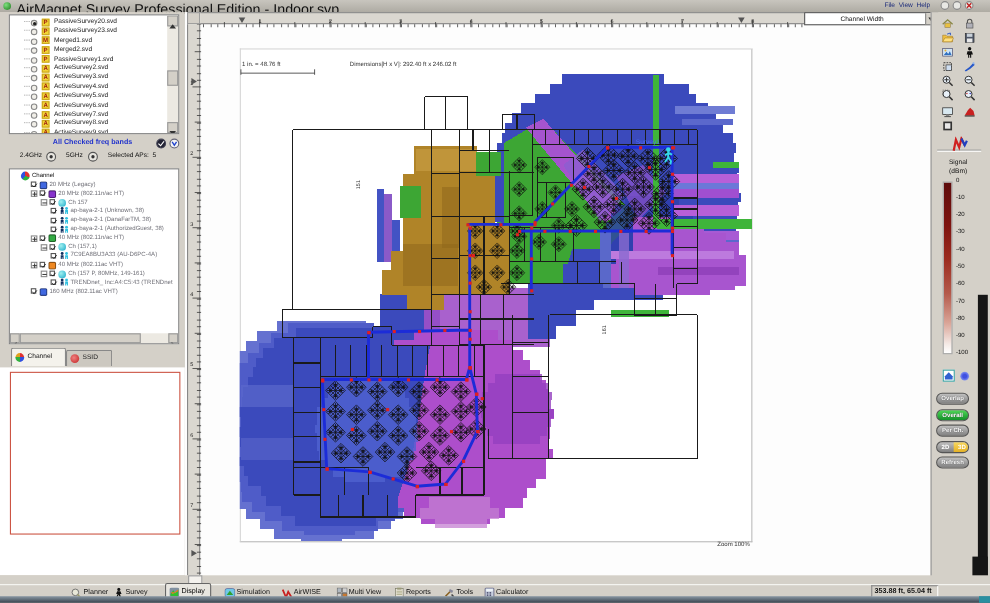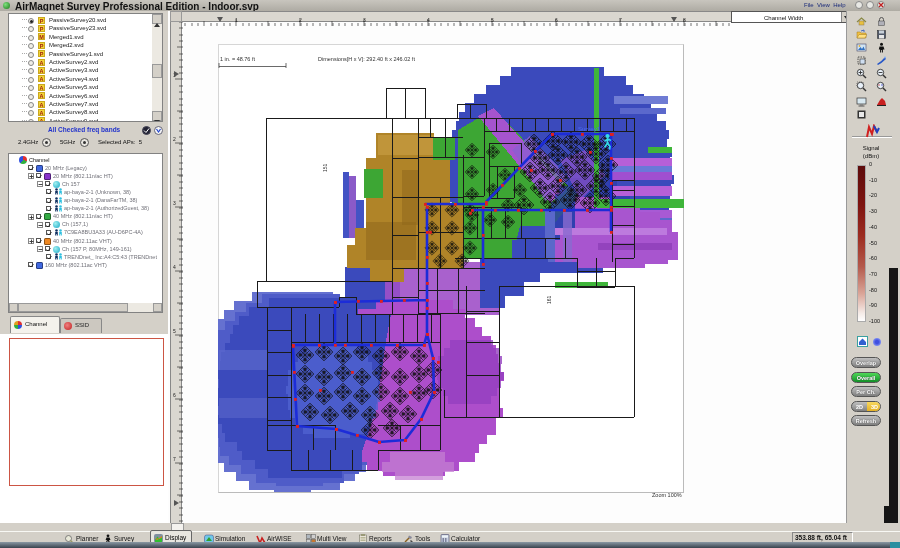--- a/index.html
+++ b/index.html
@@ -2,21 +2,21 @@
 <html><head><meta charset="utf-8"><style>
 *{margin:0;padding:0;box-sizing:border-box}
 html,body{width:900px;height:548px;overflow:hidden;font-family:"Liberation Sans",sans-serif;background:#d4d0c8}
 .abs{position:absolute}
 .txt{position:absolute;white-space:nowrap}
 </style></head>
 <body>
 
 <div class="abs" style="left:0;top:0;width:900px;height:11px;background:linear-gradient(#c8c5be,#aeaba3)">
   <div class="abs" style="left:3px;top:2px;width:7px;height:7px;border-radius:50%;background:radial-gradient(circle at 35% 35%,#7ee07e,#1a7a1a)"></div>
-  <div class="txt" style="left:15px;top:1px;font-size:10px;font-weight:bold;color:#111">AirMagnet Survey Professional Edition - Indoor.svp</div>
+  <div class="txt" style="left:15px;top:1px;font-size:13px;font-weight:normal;color:#111">AirMagnet Survey Professional Edition - Indoor.svp</div>
   <div class="txt" style="left:804px;top:2px;font-size:6px;color:#1a2a7a">File &nbsp;View &nbsp;Help</div>
   <div class="abs" style="left:855px;top:1px;width:8px;height:8px;border-radius:50%;background:#e8e8e4;border:1px solid #888"></div>
   <div class="abs" style="left:866px;top:1px;width:8px;height:8px;border-radius:50%;background:#e8e8e4;border:1px solid #888"></div>
   <div class="abs" style="left:877px;top:1px;width:8px;height:8px;border-radius:50%;background:#e8e8e4;border:1px solid #888"></div>
   <svg class="abs" style="left:877px;top:1px" width="8" height="8">
       <path d="M2,2L6,6M6,2L2,6" stroke="#c02020" stroke-width="1.3"></path>
     </svg>
 </div>
 
 <div class="abs" style="left:168px;top:11px;width:678px;height:516px;background:#fdfdfd"></div>

